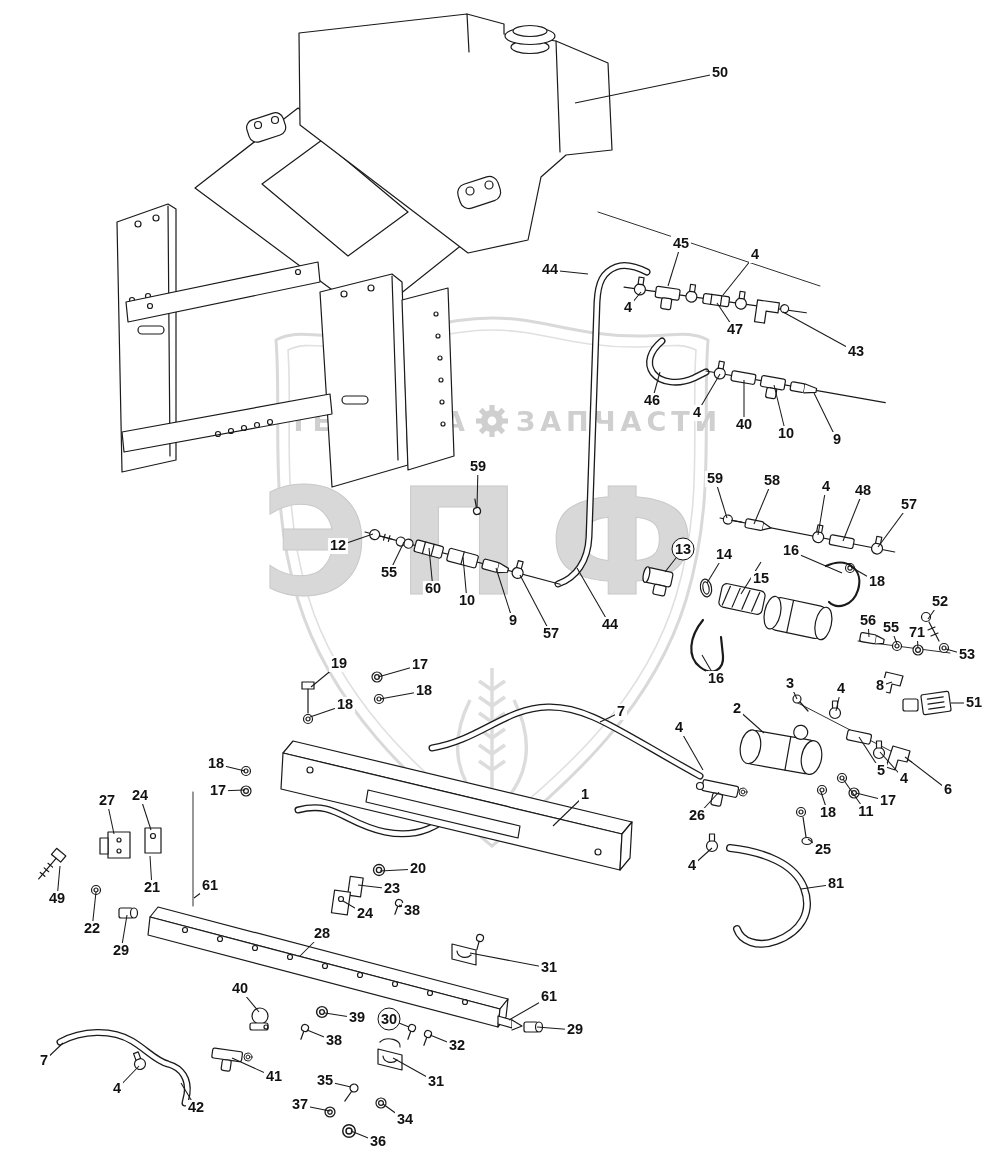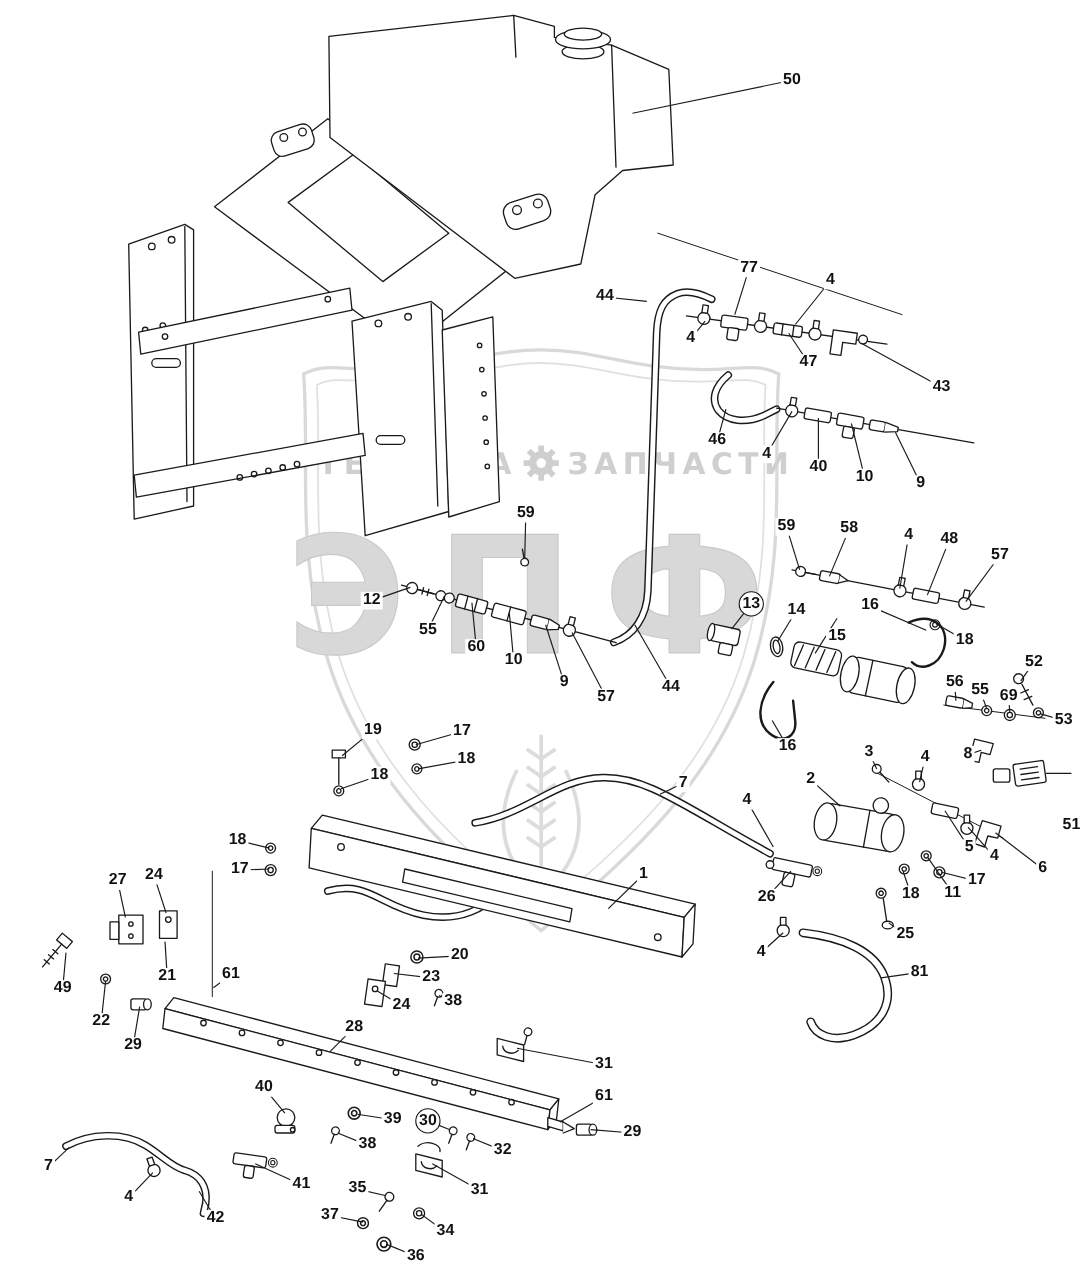--- a/index.html
+++ b/index.html
@@ -459,21 +459,21 @@
         <line x1="196" y1="1108" x2="181" y2="1083"></line>
         <line x1="300" y1="1105" x2="330" y2="1111"></line>
         <line x1="405" y1="1120" x2="383" y2="1104"></line>
         <line x1="378" y1="1142" x2="351" y2="1131"></line>
       </g>
   </svg>
 
   <div id="callout-layer">
       <div class="callout" style="left: 720px; top: 73px;">50</div>
       <div class="callout" style="left: 550px; top: 270px;">44</div>
-      <div class="callout" style="left: 681px; top: 244px;">77</div>
+      <div class="callout" style="left: 681px; top: 244px;">45</div>
       <div class="callout" style="left: 755px; top: 255px;">4</div>
       <div class="callout" style="left: 628px; top: 308px;">4</div>
       <div class="callout" style="left: 735px; top: 330px;">47</div>
       <div class="callout" style="left: 856px; top: 352px;">43</div>
       <div class="callout" style="left: 652px; top: 401px;">46</div>
       <div class="callout" style="left: 697px; top: 413px;">4</div>
       <div class="callout" style="left: 744px; top: 425px;">40</div>
       <div class="callout" style="left: 786px; top: 434px;">10</div>
       <div class="callout" style="left: 837px; top: 440px;">9</div>
       <div class="callout" style="left: 478px; top: 467px;">59</div>
@@ -490,24 +490,24 @@
       <div class="callout" style="left: 551px; top: 634px;">57</div>
       <div class="callout" style="left: 610px; top: 625px;">44</div>
       <div class="callout circled" style="left: 683px; top: 549px;">13</div>
       <div class="callout" style="left: 724px; top: 555px;">14</div>
       <div class="callout" style="left: 761px; top: 562px; margin-top: 17px;">15</div>
       <div class="callout" style="left: 791px; top: 551px;">16</div>
       <div class="callout" style="left: 877px; top: 582px;">18</div>
       <div class="callout" style="left: 940px; top: 602px;">52</div>
       <div class="callout" style="left: 868px; top: 621px;">56</div>
       <div class="callout" style="left: 891px; top: 628px;">55</div>
-      <div class="callout" style="left: 917px; top: 633px;">69</div>
+      <div class="callout" style="left: 917px; top: 633px;">71</div>
       <div class="callout" style="left: 967px; top: 655px; text-align: right;">53</div>
       <div class="callout" style="left: 880px; top: 686px;">8</div>
-      <div class="callout" style="left: 974px; top: 703px; margin-top: 48px;">51</div>
+      <div class="callout" style="left: 974px; top: 703px;">51</div>
       <div class="callout" style="left: 716px; top: 679px;">16</div>
       <div class="callout" style="left: 339px; top: 664px;">19</div>
       <div class="callout" style="left: 420px; top: 665px;">17</div>
       <div class="callout" style="left: 424px; top: 691px;">18</div>
       <div class="callout" style="left: 345px; top: 705px;">18</div>
       <div class="callout" style="left: 621px; top: 712px;">7</div>
       <div class="callout" style="left: 790px; top: 684px;">3</div>
       <div class="callout" style="left: 841px; top: 689px;">4</div>
       <div class="callout" style="left: 737px; top: 709px;">2</div>
       <div class="callout" style="left: 679px; top: 728px;">4</div>

